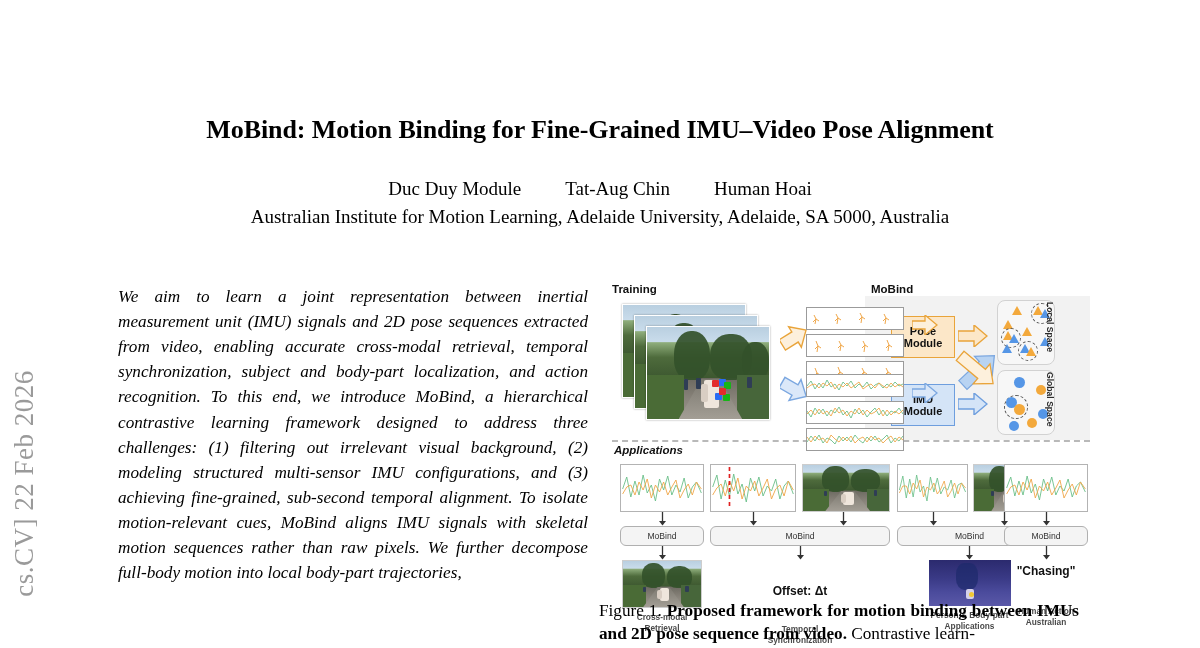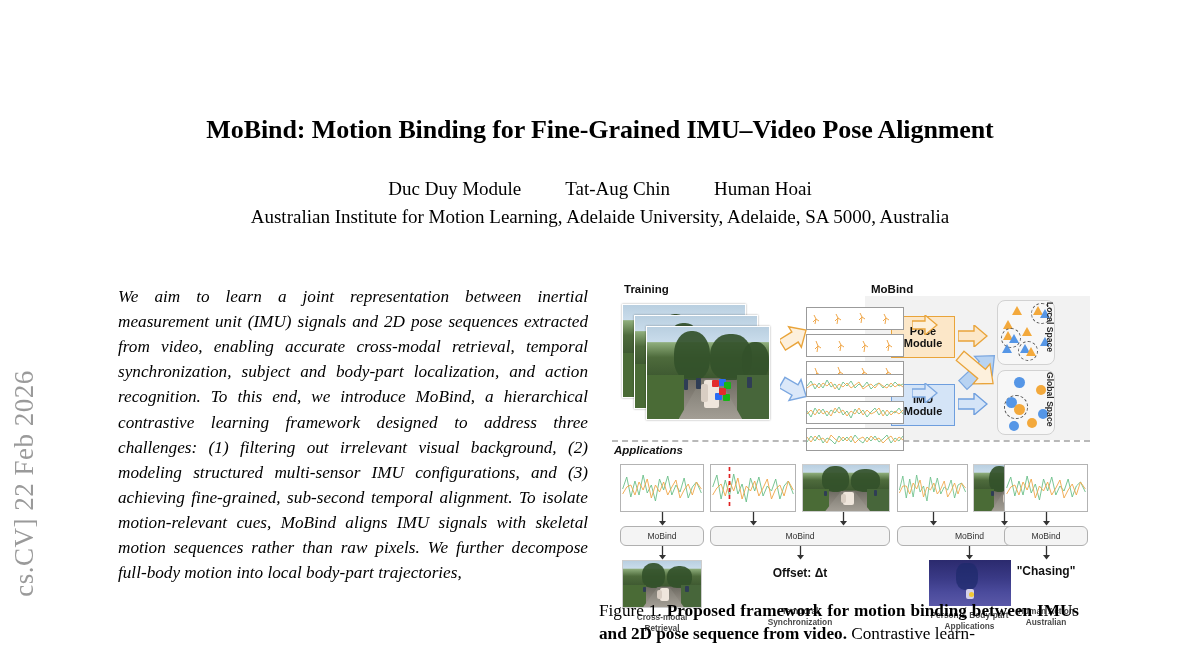--- a/index.html
+++ b/index.html
@@ -60,21 +60,21 @@
 
   
   #training-panel{
     position:relative;width:478px;height:158px;
     border-bottom:2px dashed #b9b9b9;
   }
   .panel-label{
     font-family:"Liberation Sans",sans-serif;font-weight:bold;
     font-size:11.5px;color:#111;
   }
-  #training-label{position:absolute;left:12px;top:1px;}
+  #training-label{position:absolute;left:0;top:1px;}
   #mobind-label{position:absolute;left:259px;top:1px;}
 
   
   #video-stack{position:absolute;left:10px;top:22px;width:150px;height:118px;}
   .vframe{
     position:absolute;width:122px;height:92px;border:1px solid #ffffff;
     box-shadow:0 0 2px rgba(0,0,0,.35);overflow:hidden;
   }
   .vf1{left:0;top:0;}
   .vf2{left:12px;top:11px;}
@@ -488,21 +488,21 @@
               </svg>
         </div>
       </div>
       <div class="mobind-pill">MoBind</div>
       <div class="down-arrow">
         <svg width="9" height="14" viewBox="0 0 9 14">
               <path d="M4.5 0 V9" stroke="#333" stroke-width="1.3"></path>
               <path d="M1 9 L4.5 13.5 L8 9 Z" fill="#333"></path>
             </svg>
       </div>
-      <div class="app-out-text" style="margin-top:6px;">Offset: Δt</div>
+      <div class="app-out-text" style="margin-top:24px;">Offset: Δt</div>
       <div class="app-caption" style="margin-top:26px;">
         <div>Temporal</div>
         <div>Synchronization</div>
       </div>
     </div>
 
     <div class="app-col" style="left:285px;width:145px;">
       <div style="display:flex;gap:5px;">
         <div class="app-signal" style="width:70px;">
               <svg viewBox="0 0 100 46" preserveAspectRatio="none">

